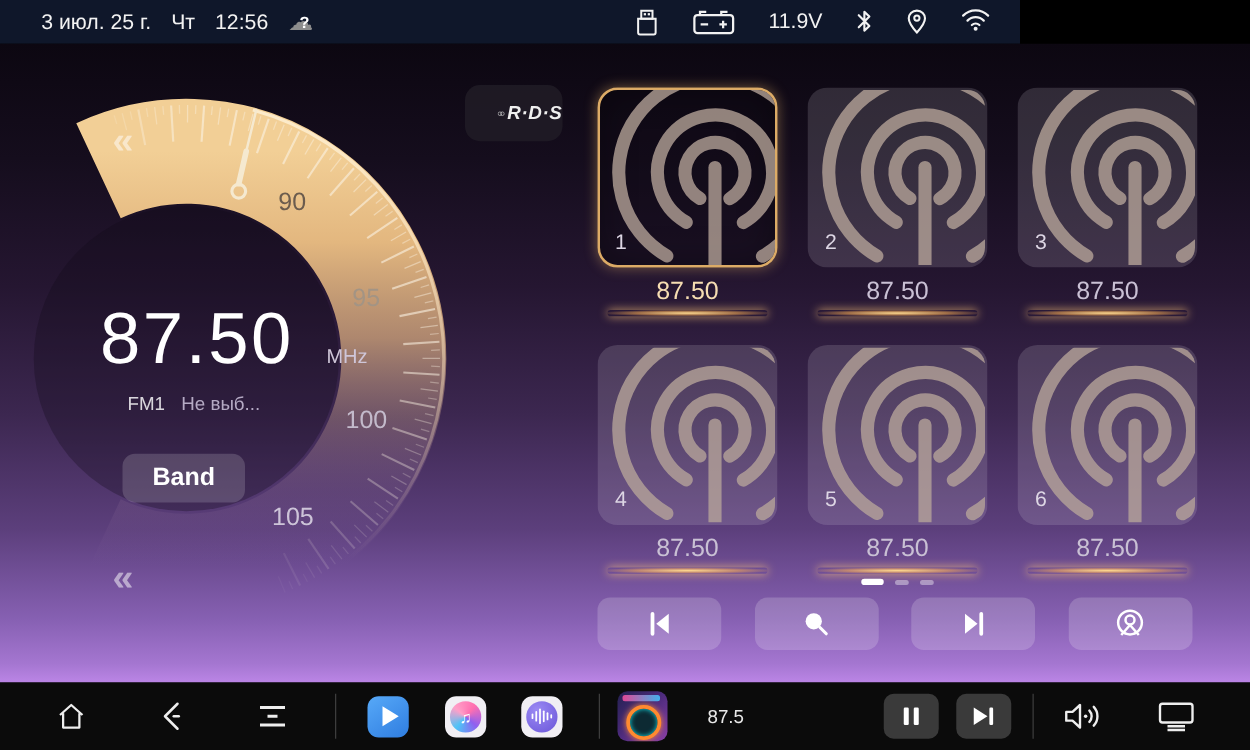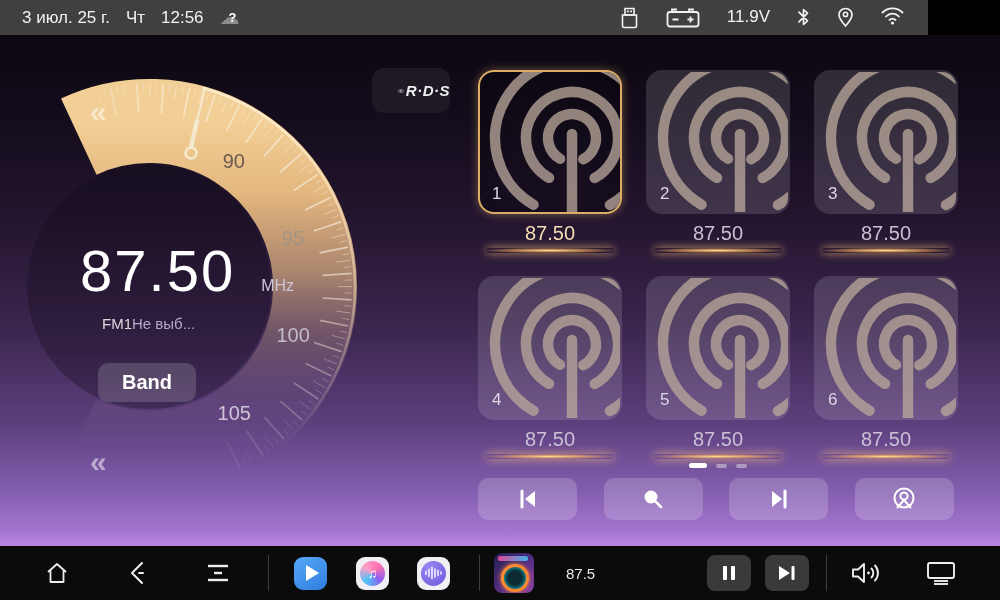--- a/index.html
+++ b/index.html
@@ -1,43 +1,43 @@
 <!DOCTYPE html>
 <html><head>
 <meta charset="utf-8">
 <style>
   * { margin:0; padding:0; box-sizing:border-box; }
   body { width:1000px; height:600px; overflow:hidden; background:#000;
          font-family:"Liberation Sans", sans-serif; }
   .screen { position:relative; width:1000px; height:600px; }
 
   
-  .status-bar { position:absolute; left:0; top:0; width:928px; height:35px;
-    background:#404040; color:#f2f2f2; display:flex; align-items:center;
-    padding:0 24px 0 22px; font-size:17px; }
+  .status-bar { position:absolute; left:0; top:0; width:816px; height:35px;
+    background:#0f172a; color:#f2f2f2; display:flex; align-items:center;
+    padding:0 24px 0 33px; font-size:17px; }
   .sb-left { display:flex; align-items:center; gap:16px; }
   .sb-right { margin-left:auto; display:flex; align-items:flex-start; gap:27px; }
   .weather { position:relative; width:26px; height:22px; display:inline-block; }
   .weather .cloud { position:absolute; left:0; top:-2px; font-size:20px; color:#8d8d8d; }
   .weather .q { position:absolute; left:9px; top:3px; font-size:13px; font-weight:bold; color:#fff; }
   .sb-right svg { display:block; }
   .voltage { font-size:17px; }
 
   
   .content { position:absolute; left:0; top:35px; width:1000px; height:511px; overflow:hidden;
     background:linear-gradient(180deg,#0c0711 0%,#150d1d 18%,#251631 38%,#3c2750 58%,
       #5c3f7c 76%,#8660b2 90%,#a476d0 97%,#bb85e6 100%); }
 
   .dial-svg { position:absolute; left:0; top:0; }
 
   .freq-row { position:absolute; left:80px; top:202px; color:#fff; }
   .freq-big { font-size:58px; font-weight:500; letter-spacing:2px; }
   .freq-unit { font-size:16px; color:#cfc6d8; margin-left:26px; font-weight:400; }
   .band-info { position:absolute; left:102px; top:280px; font-size:15px; color:rgba(255,255,255,.82); }
-  .station { color:#b5aac4; }
+  .station { color:#b5aac4; margin-left:13px; }
   .band-btn { position:absolute; left:98px; top:328px; width:98px; height:39px;
     background:rgba(255,255,255,.16); border:none; border-radius:10px;
     color:#fff; font-size:20px; font-weight:700; font-family:inherit; }
 
   .rds-badge { position:absolute; left:372px; top:33px; width:78px; height:45px;
     background:rgba(32,27,38,.88); border-radius:12px; display:flex;
     align-items:center; justify-content:center; gap:2px;padding-left:26px; }
   .rds-text { color:#efefef; font-size:15px; font-weight:800; font-style:italic; letter-spacing:.5px; }
 
   

